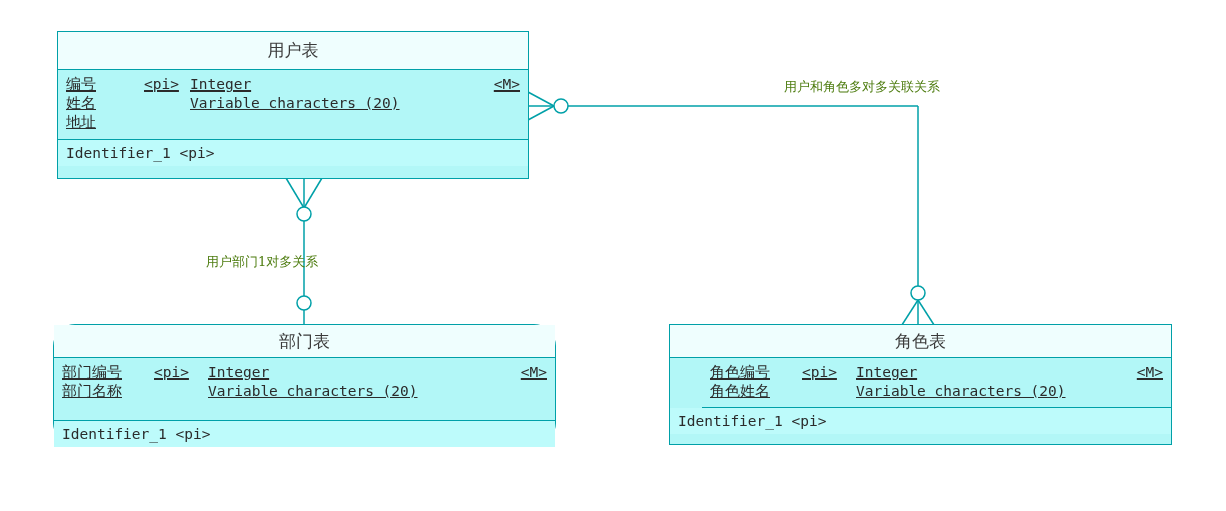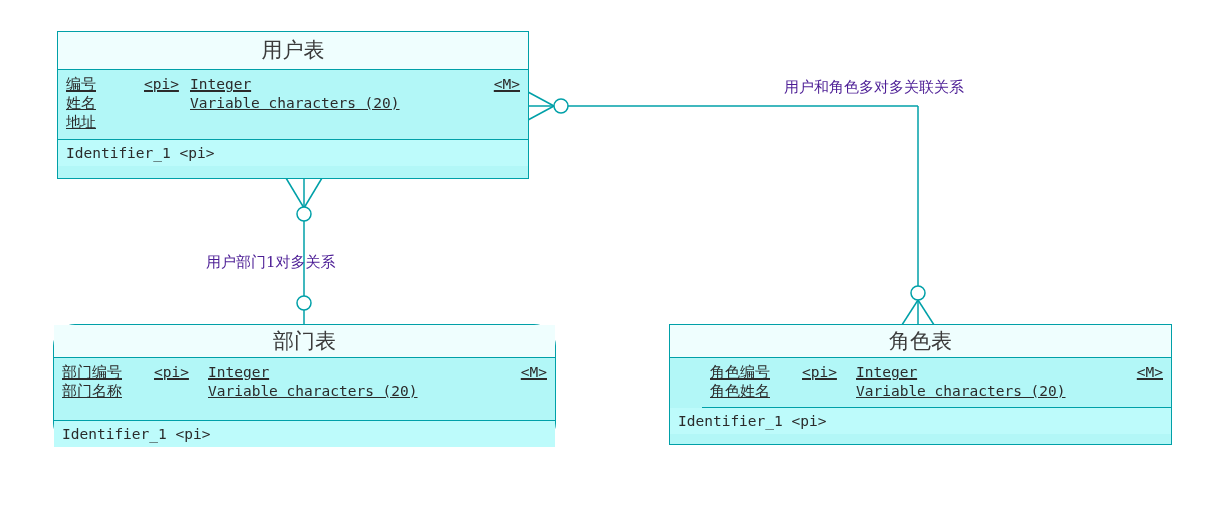--- a/index.html
+++ b/index.html
@@ -23,21 +23,21 @@
     border: 1.5px solid #00a0a8;
     background: #b2f7f7;
     z-index: 3;
   }
   .entity-header {
     box-sizing: border-box;
     background: #effefe;
     border-bottom: 1.5px solid #00a0a8;
     text-align: center;
     font-family: "DejaVu Serif", "Liberation Serif", serif;
-    font-size: 21px;
+    font-size: 17px;
     color: #3b3b3b;
     line-height: 1;
     display: flex;
     align-items: center;
     justify-content: center;
   }
   .entity-attrs {
     box-sizing: border-box;
     background: #b2f7f7;
     border-bottom: 1.5px solid #00a0a8;
@@ -85,22 +85,22 @@
     width: 1226px;
     height: 511px;
     z-index: 1;
     pointer-events: none;
   }
 
   
   .rel-label {
     position: absolute;
     font-family: "DejaVu Serif", "Liberation Serif", serif;
-    font-size: 15px;
-    color: #4c1d95;
+    font-size: 13px;
+    color: #4d7c0f;
     white-space: nowrap;
     z-index: 4;
     line-height: 1;
   }
 </style>
 </head>
 <body>
 
 <div id="canvas">
 

